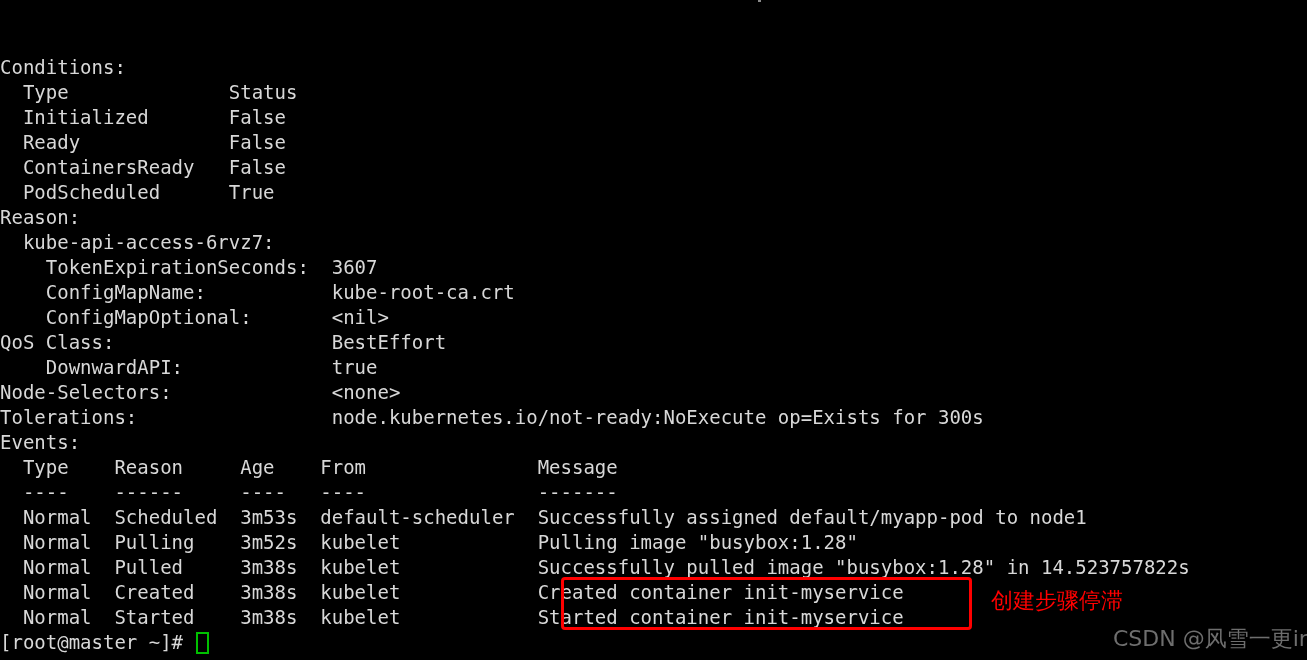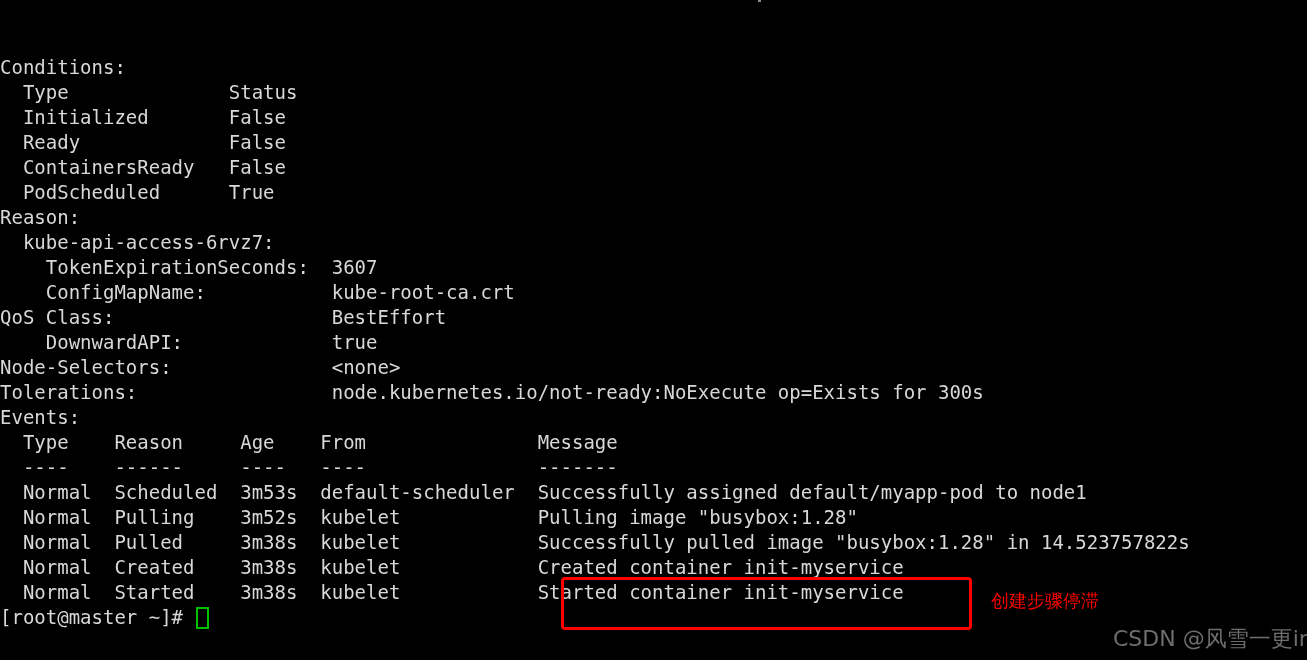--- a/index.html
+++ b/index.html
@@ -80,21 +80,21 @@
     border-radius: 4px;
     box-sizing: border-box;
     pointer-events: none;
   }
   .annot {
     position: absolute;
     left: 991px;
     top: 586px;
     color: #ff0000;
     font-family: "DejaVu Sans", "Liberation Sans", sans-serif;
-    font-size: 18px;
+    font-size: 22px;
     line-height: 30px;
     font-weight: 400;
     white-space: pre;
   }
   .watermark {
     position: absolute;
     left: 1113px;
     top: 627px;
     color: #6e6e6e;
     font-family: "DejaVu Sans", "Liberation Sans", sans-serif;
@@ -118,20 +118,21 @@
     <div class="ln">  Type              Status</div>
     <div class="ln">  Initialized       False</div>
     <div class="ln">  Ready             False</div>
     <div class="ln">  ContainersReady   False</div>
     <div class="ln">  PodScheduled      True</div>
 
     <div class="ln">Reason:</div>
     <div class="ln">  kube-api-access-6rvz7:</div>
     <div class="ln">    TokenExpirationSeconds:  3607</div>
     <div class="ln">    ConfigMapName:           kube-root-ca.crt</div>
+    <div class="ln">    ConfigMapOptional:       &lt;nil&gt;</div>
     <div class="ln">QoS Class:                   BestEffort</div>
 
     <div class="ln">    DownwardAPI:             true</div>
     <div class="ln">Node-Selectors:              &lt;none&gt;</div>
     <div class="ln">Tolerations:                 node.kubernetes.io/not-ready:NoExecute op=Exists for 300s</div>
 
     <div class="ln">Events:</div>
     <div class="ln">  Type    Reason     Age    From               Message</div>
     <div class="ln">  ----    ------     ----   ----               -------</div>
     <div class="ln">  Normal  Scheduled  3m53s  default-scheduler  Successfully assigned default/myapp-pod to node1</div>

